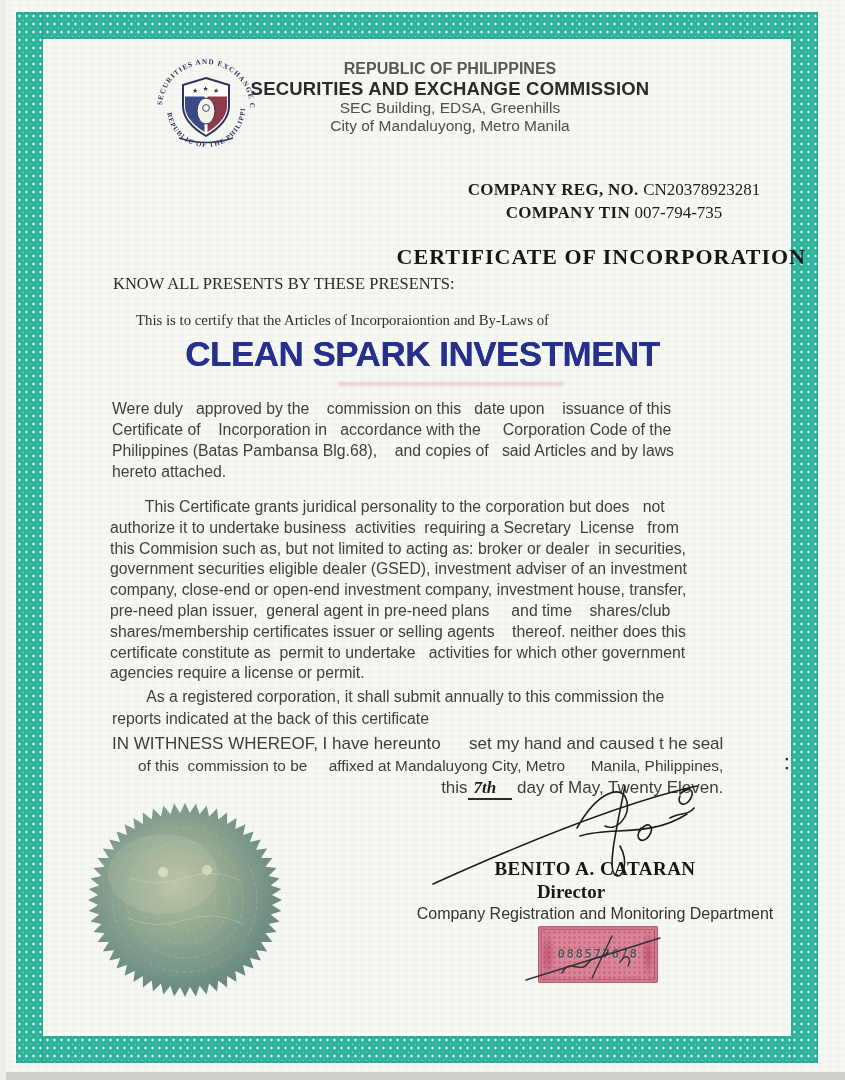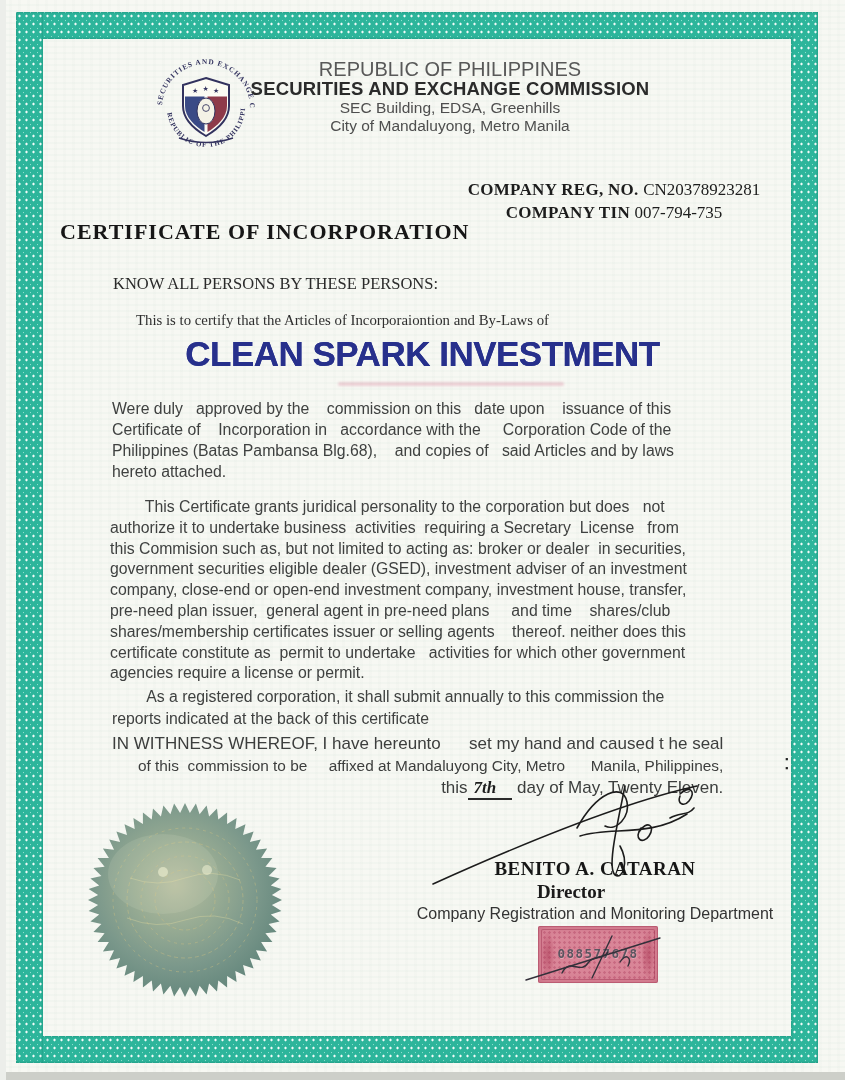--- a/index.html
+++ b/index.html
@@ -29,29 +29,29 @@
     box-shadow:inset 0 0 3px rgba(0,90,75,.45);
   }
   .band-top{left:16px;top:12px;width:802px;height:27px;}
   .band-bottom{left:16px;top:1036px;width:802px;height:27px;}
   .band-left{left:16px;top:12px;width:27px;height:1051px;}
   .band-right{left:791px;top:12px;width:27px;height:1051px;}
 
   
   .logo{position:absolute;left:146px;top:48px;width:120px;height:120px;}
   .header-text{position:absolute;left:110px;top:60px;width:680px;text-align:center;color:#4a4a4a;}
-  .h-line1{font-size:20px;line-height:18px;color:#585858;}
+  .h-line1{font-size:16px;line-height:18px;color:#585858;font-weight:bold;}
   .h-line2{font-size:18.5px;line-height:21px;font-weight:bold;color:#2b2b2b;letter-spacing:.2px;}
   .h-line3,.h-line4{font-size:15.5px;line-height:18px;color:#4e4e4e;}
 
   .reg-block{position:absolute;left:434px;top:178px;width:360px;text-align:center;
     font-family:"Liberation Serif",serif;font-size:17px;line-height:23px;color:#1d1d1d;}
   .reg-block b{letter-spacing:.3px;}
 
-  .title{position:absolute;left:60px;top:219px;width:746px;text-align:left;
+  .title{position:absolute;left:60px;top:244px;width:746px;text-align:right;
     font-family:"Liberation Serif",serif;font-weight:bold;font-size:22px;
     letter-spacing:1px;color:#161616;}
 
   .know-all{position:absolute;left:113px;top:274px;
     font-family:"Liberation Serif",serif;font-size:16.5px;color:#2a2a2a;}
   .certify{position:absolute;left:136px;top:303px;
     font-family:"Liberation Serif",serif;font-size:14.8px;color:#2e2e2e;margin-top:9px;}
 
   .company-name{position:absolute;left:46px;top:334px;width:753px;text-align:center;
     font-size:35px;font-weight:bold;letter-spacing:-.5px;color:var(--name-blue);
@@ -146,21 +146,21 @@
     <div class="h-line4">City of Mandaluyong, Metro Manila</div>
   </div>
 
   <div class="reg-block">
     <div><b>COMPANY REG, NO. </b><span>CN20378923281</span></div>
     <div><b>COMPANY TIN </b><span>007-794-735</span></div>
   </div>
 
   <div class="title">CERTIFICATE OF INCORPORATION</div>
 
-  <div class="know-all">KNOW ALL PERSONS BY THESE PERSONS:</div>
+  <div class="know-all">KNOW ALL PRESENTS BY THESE PRESENTS:</div>
   <div class="certify">This is to certify that the Articles of Incorporaiontion and By-Laws of</div>
 
   <div class="company-name">CLEAN SPARK INVESTMENT</div>
   <div class="pink-underline"></div>
 
   <div class="para para-approval">Were duly   approved by the    commission on this   date upon    issuance of this
 Certificate of    Incorporation in   accordance with the     Corporation Code of the
 Philippines (Batas Pambansa Blg.68),    and copies of   said Articles and by laws
 hereto attached.</div>
   <div class="para para-annual">        As a registered corporation, it shall submit annually to this commission the

